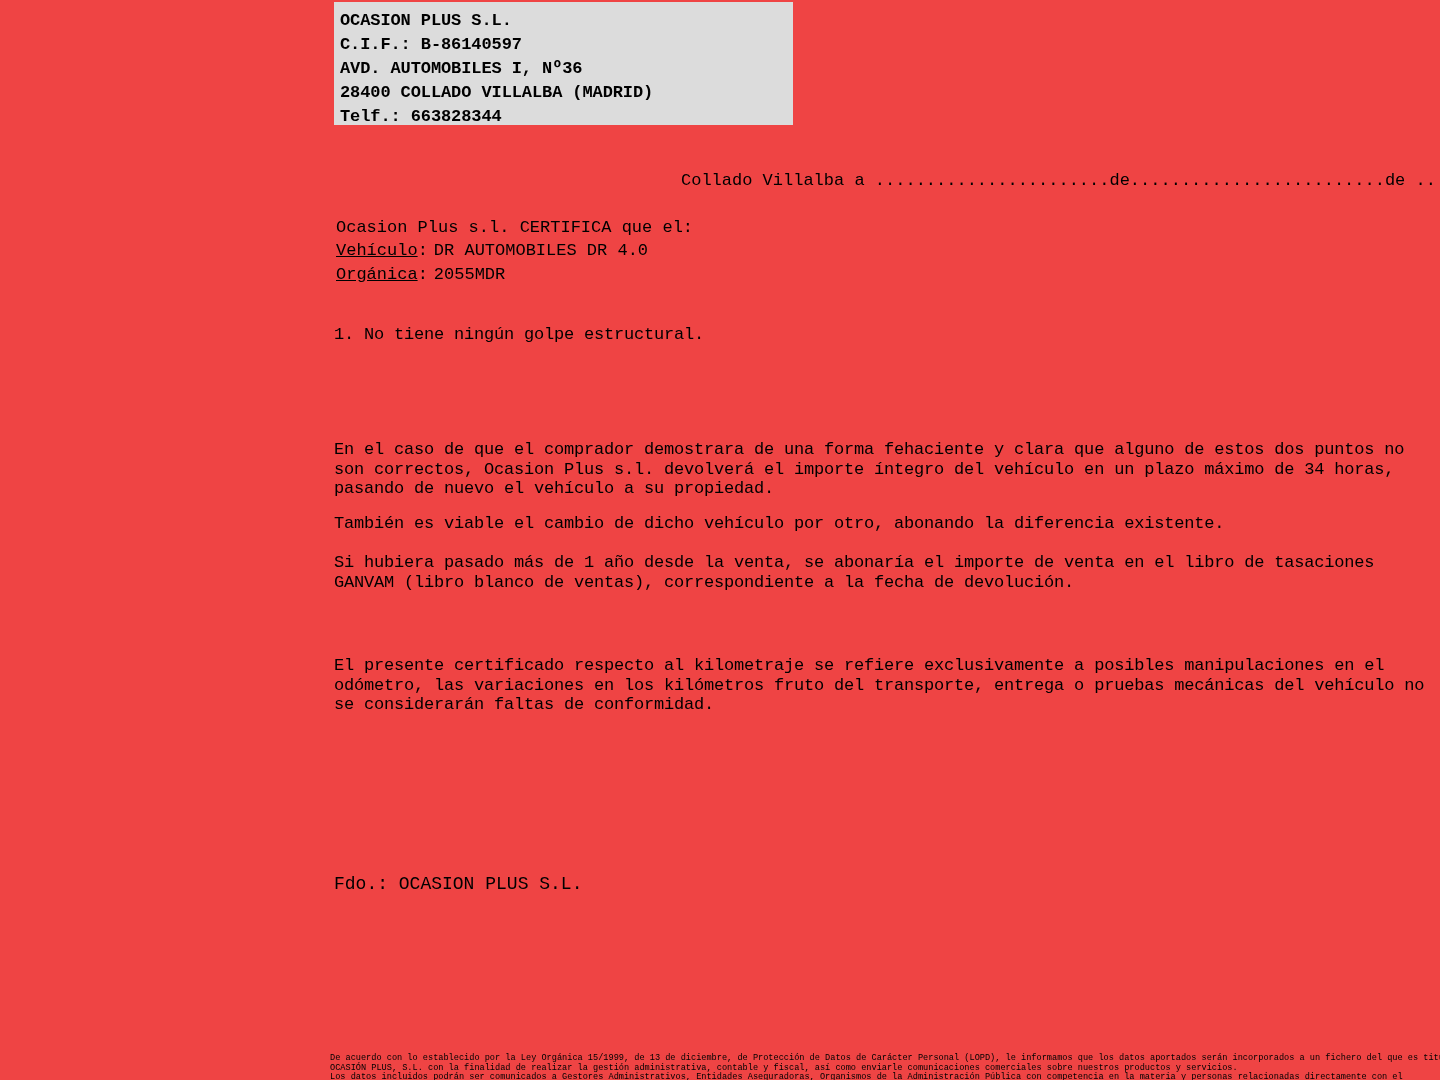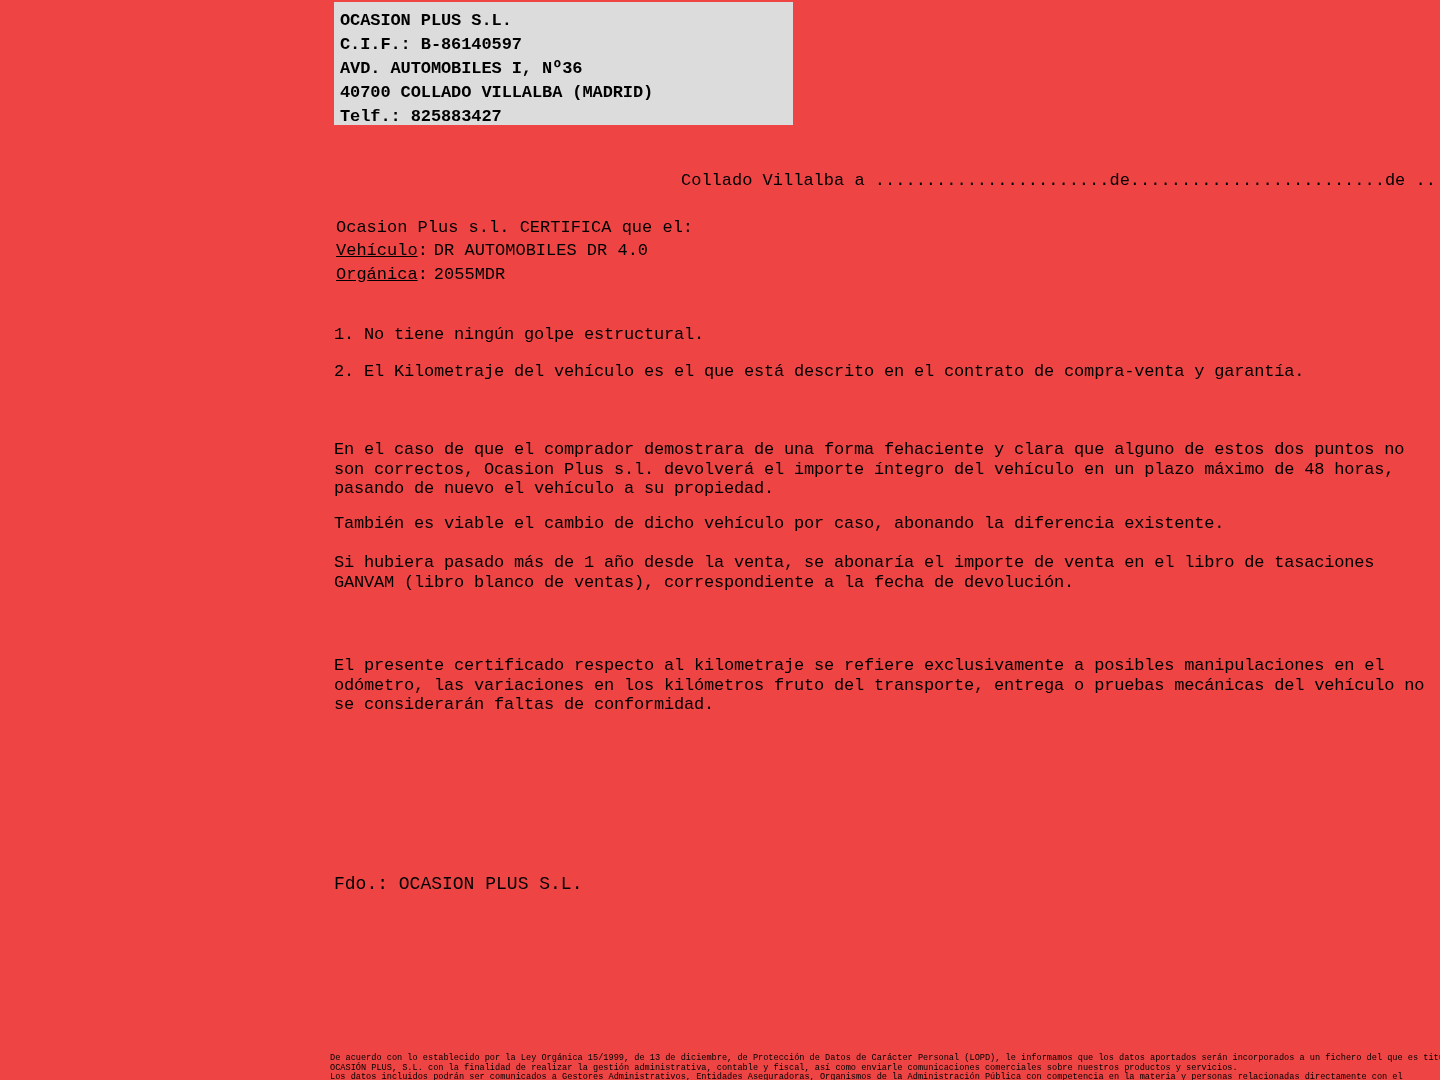--- a/index.html
+++ b/index.html
@@ -101,43 +101,42 @@
 </style>
 </head>
 <body>
 
 <div class="page">
 
   <div class="header-box">
     <div class="hline">OCASION PLUS S.L.</div>
     <div class="hline">C.I.F.: B-86140597</div>
     <div class="hline">AVD. AUTOMOBILES I, Nº36</div>
-    <div class="hline">40700 COLLADO VILLALBA (MADRID)</div>
-    <div class="hline">Telf.: 825883427</div>
+    <div class="hline">28400 COLLADO VILLALBA (MADRID)</div>
+    <div class="hline">Telf.: 663828344</div>
   </div>
 
   <div class="date-line">Collado Villalba a .......................de.........................de ..........</div>
 
   <div class="cert-block">
     <div class="cert-intro">Ocasion Plus s.l. CERTIFICA que el:</div>
     <div class="field-row">
       <span class="field-label">Vehículo</span><span class="field-sep">:</span><span class="field-value">DR AUTOMOBILES DR 4.0</span>
     </div>
     <div class="field-row">
       <span class="field-label">Orgánica</span><span class="field-sep">:</span><span class="field-value">2055MDR</span>
     </div>
   </div>
 
   <div class="point point1">1. No tiene ningún golpe estructural.</div>
-  <div class="point point2">2. El Kilometraje del vehículo es el que está descrito en el contrato de compra-venta y garantía.</div>
 
   <div class="para para1">En el caso de que el comprador demostrara de una forma fehaciente y clara que alguno de estos dos puntos no
-son correctos, Ocasion Plus s.l. devolverá el importe íntegro del vehículo en un plazo máximo de 48 horas,
+son correctos, Ocasion Plus s.l. devolverá el importe íntegro del vehículo en un plazo máximo de 34 horas,
 pasando de nuevo el vehículo a su propiedad.</div>
-  <div class="para para2">También es viable el cambio de dicho vehículo por caso, abonando la diferencia existente.</div>
+  <div class="para para2">También es viable el cambio de dicho vehículo por otro, abonando la diferencia existente.</div>
   <div class="para para3">Si hubiera pasado más de 1 año desde la venta, se abonaría el importe de venta en el libro de tasaciones
 GANVAM (libro blanco de ventas), correspondiente a la fecha de devolución.</div>
   <div class="para para4">El presente certificado respecto al kilometraje se refiere exclusivamente a posibles manipulaciones en el
 odómetro, las variaciones en los kilómetros fruto del transporte, entrega o pruebas mecánicas del vehículo no
 se considerarán faltas de conformidad.</div>
 
   <div class="signature">Fdo.: OCASION PLUS S.L.</div>
 
   <div class="legal-footer">De acuerdo con lo establecido por la Ley Orgánica 15/1999, de 13 de diciembre, de Protección de Datos de Carácter Personal (LOPD), le informamos que los datos aportados serán incorporados a un fichero del que es titular
 OCASIÓN PLUS, S.L. con la finalidad de realizar la gestión administrativa, contable y fiscal, así como enviarle comunicaciones comerciales sobre nuestros productos y servicios.

